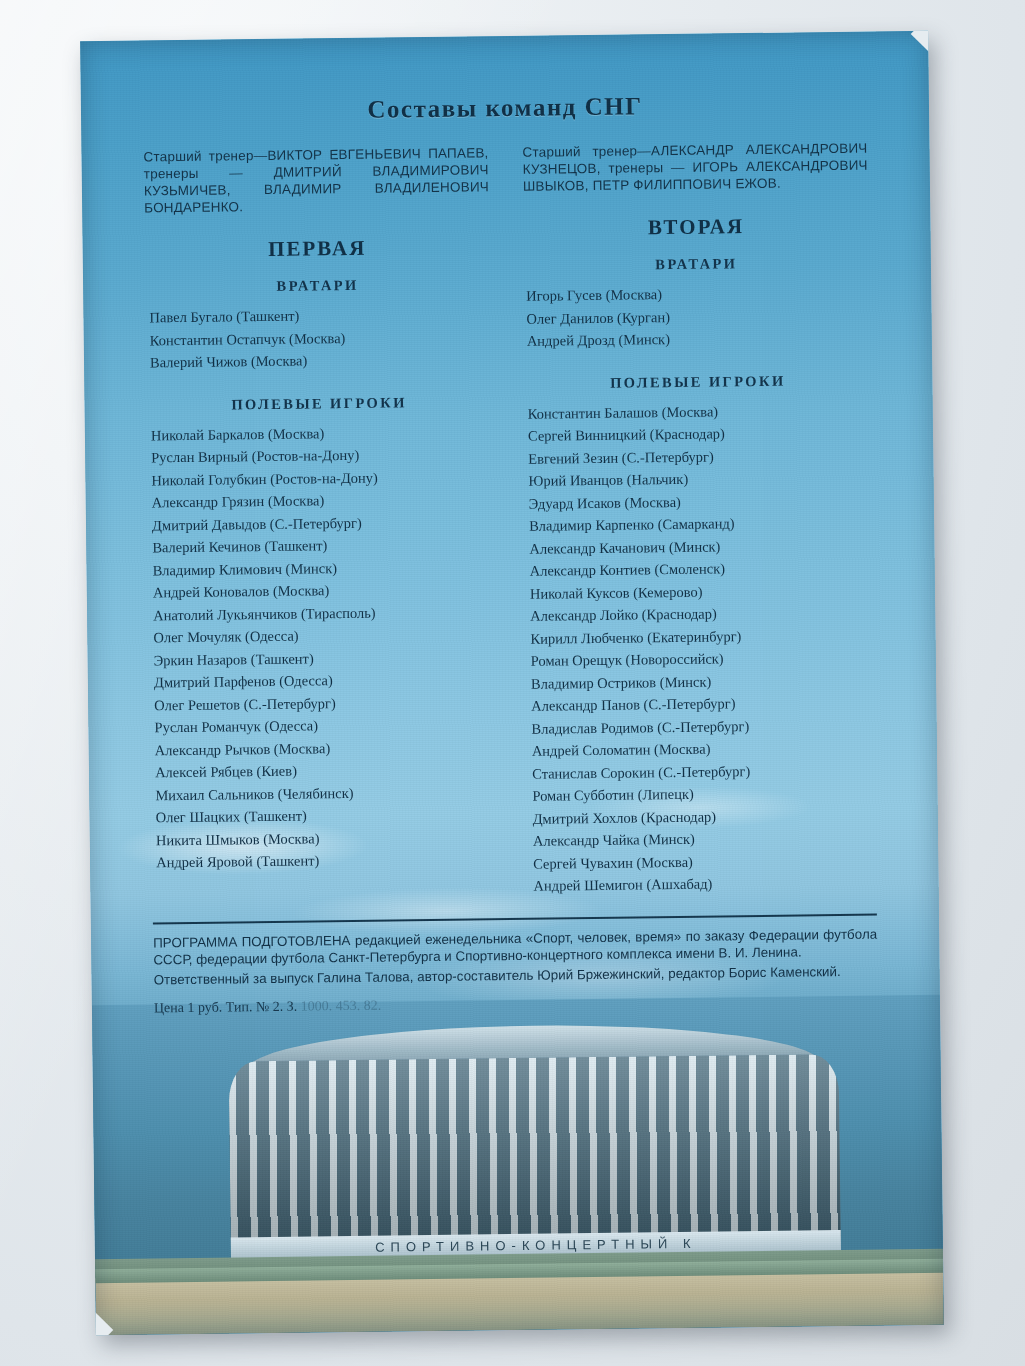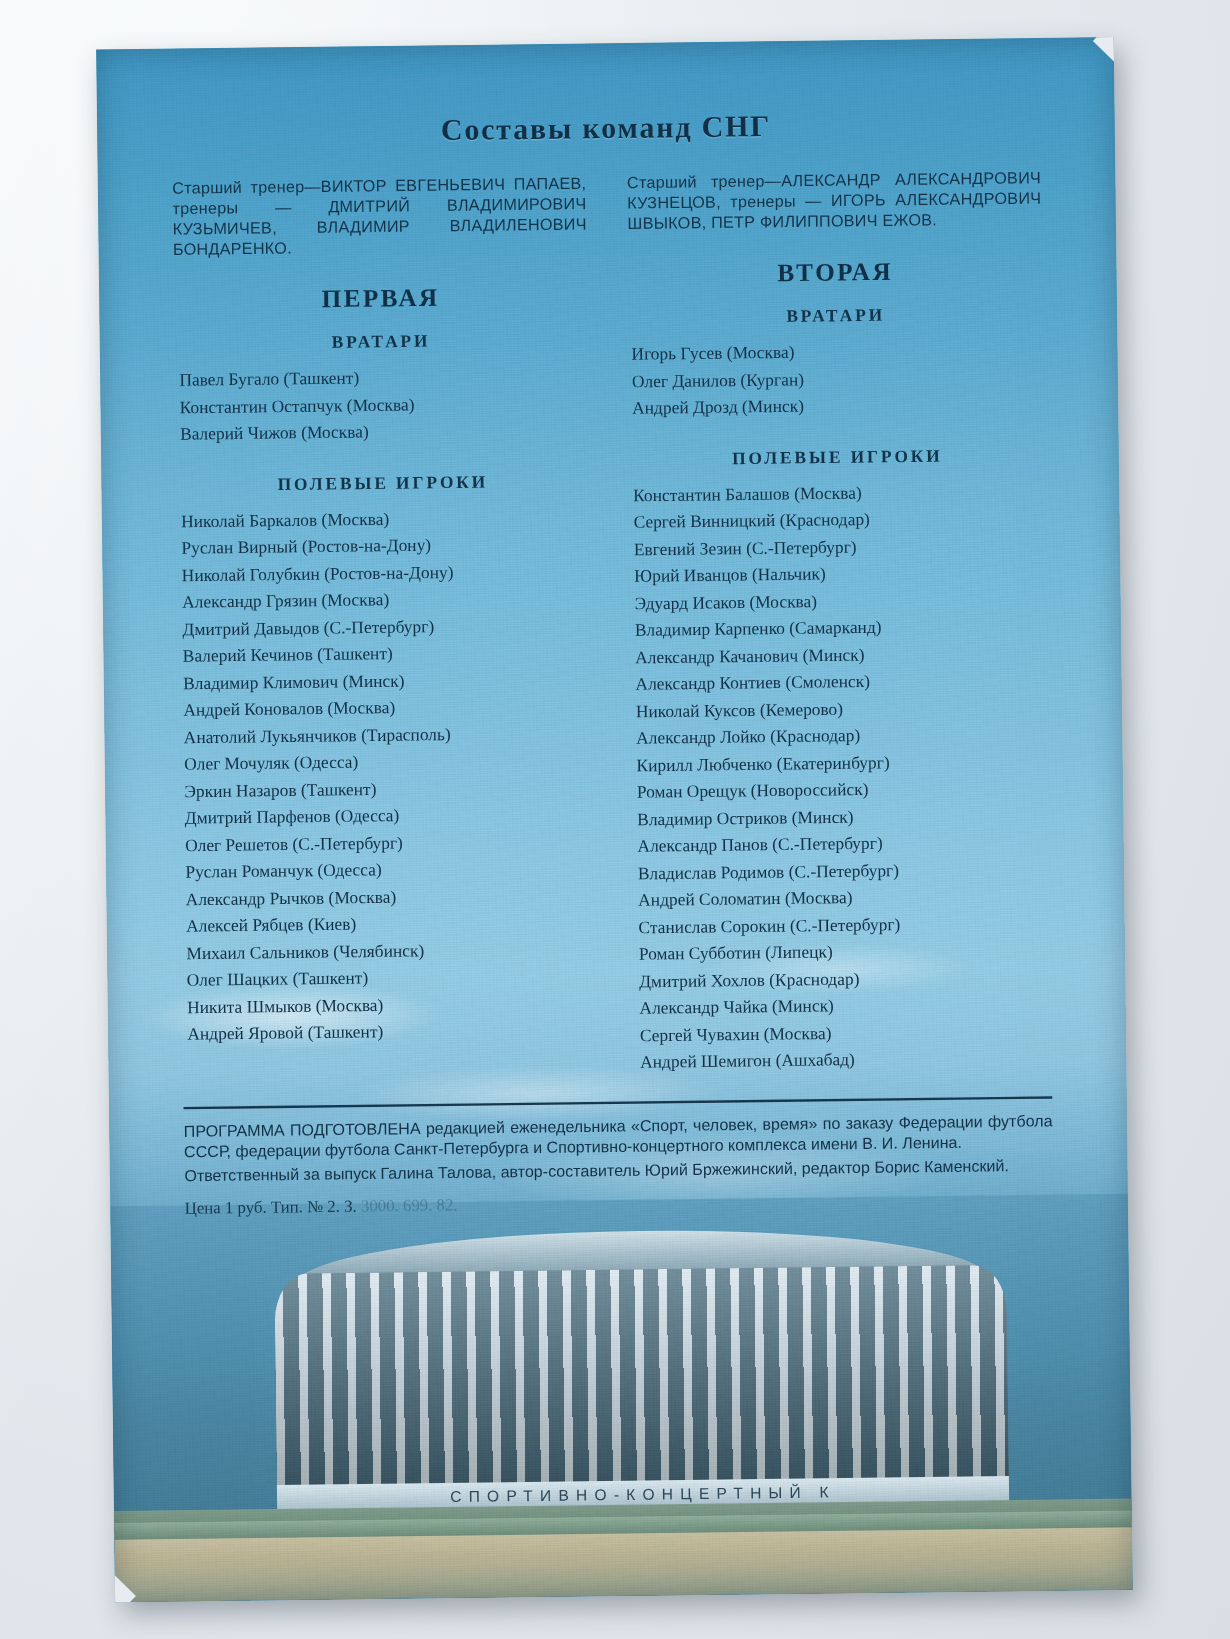--- a/index.html
+++ b/index.html
@@ -302,21 +302,21 @@
         </ul>
       </div>
 
     </div>
 
     <div class="footer">
       <p>ПРОГРАММА ПОДГОТОВЛЕНА редакцией еженедельника «Спорт, человек, время» по заказу Федерации футбола СССР, федерации футбола Санкт-Петербурга и Спортивно-концертного комплекса имени В. И. Ленина.</p>
       <p>Ответственный за выпуск Галина Талова, автор-составитель Юрий Бржежинский, редактор Борис Каменский.</p>
       <div class="price">
         <span>Цена 1 руб. Тип. № 2. З.</span>
-        <span class="faded">3000. 699. 82.</span>
+        <span class="faded">1000. 453. 82.</span>
       </div>
     </div>
 
   </div>
 
   <div class="grain"></div>
   <div class="edge"></div>
   <div class="corner tr"></div>
   <div class="corner bl"></div>
 </div>

